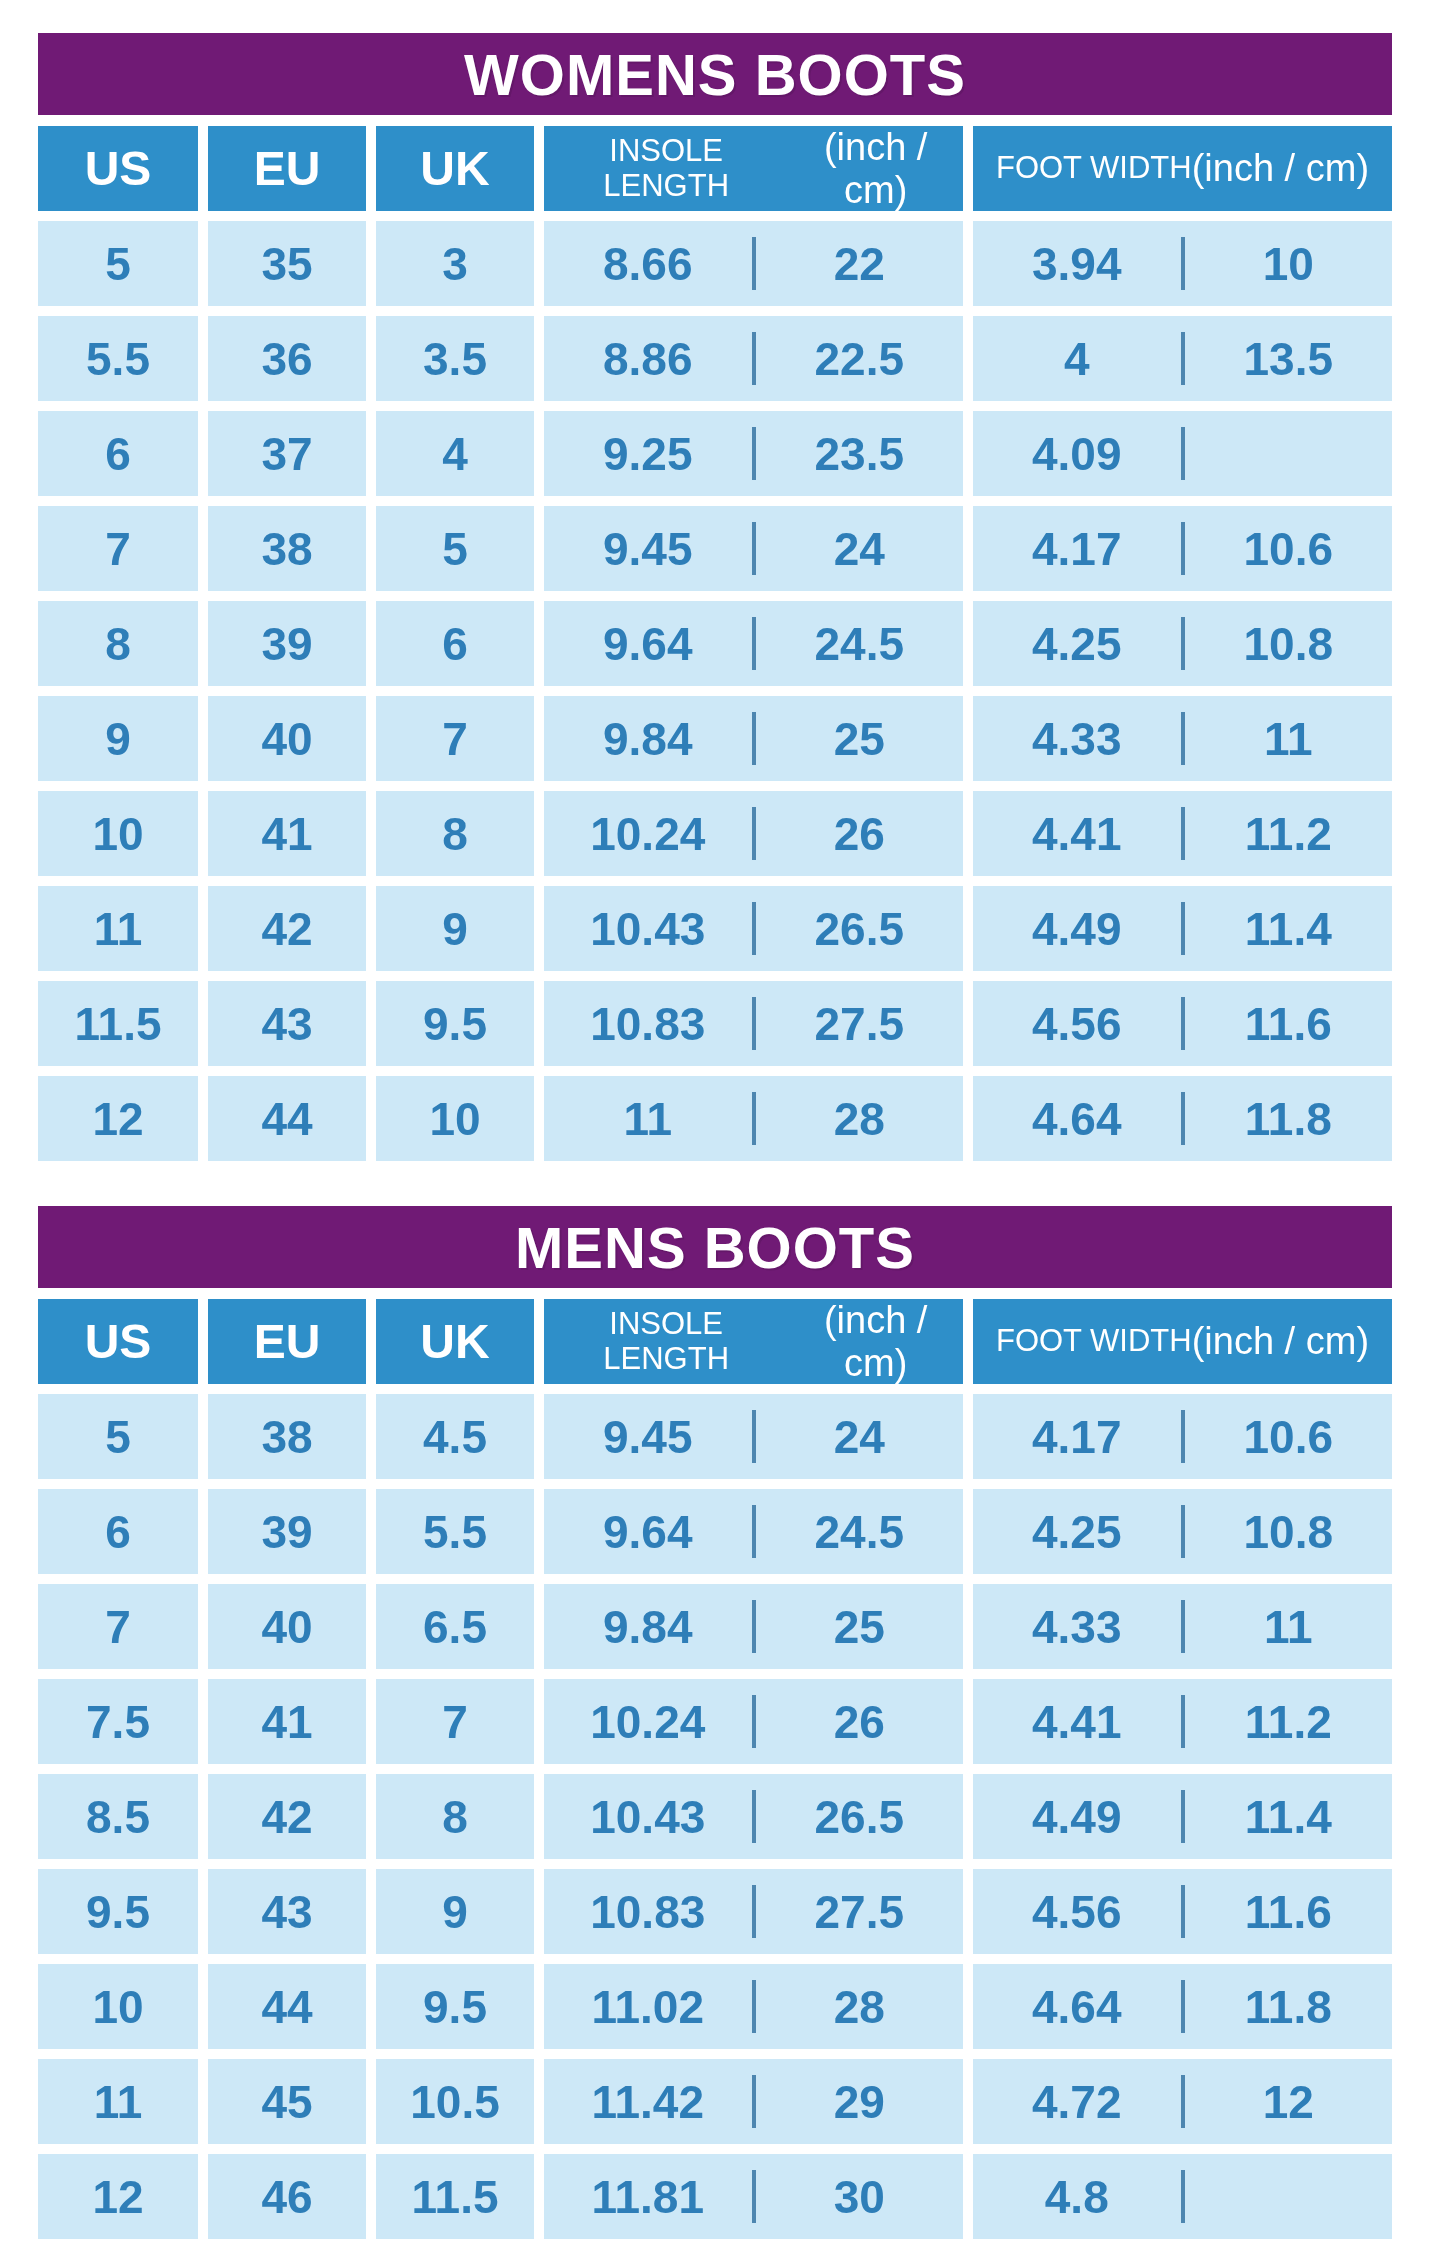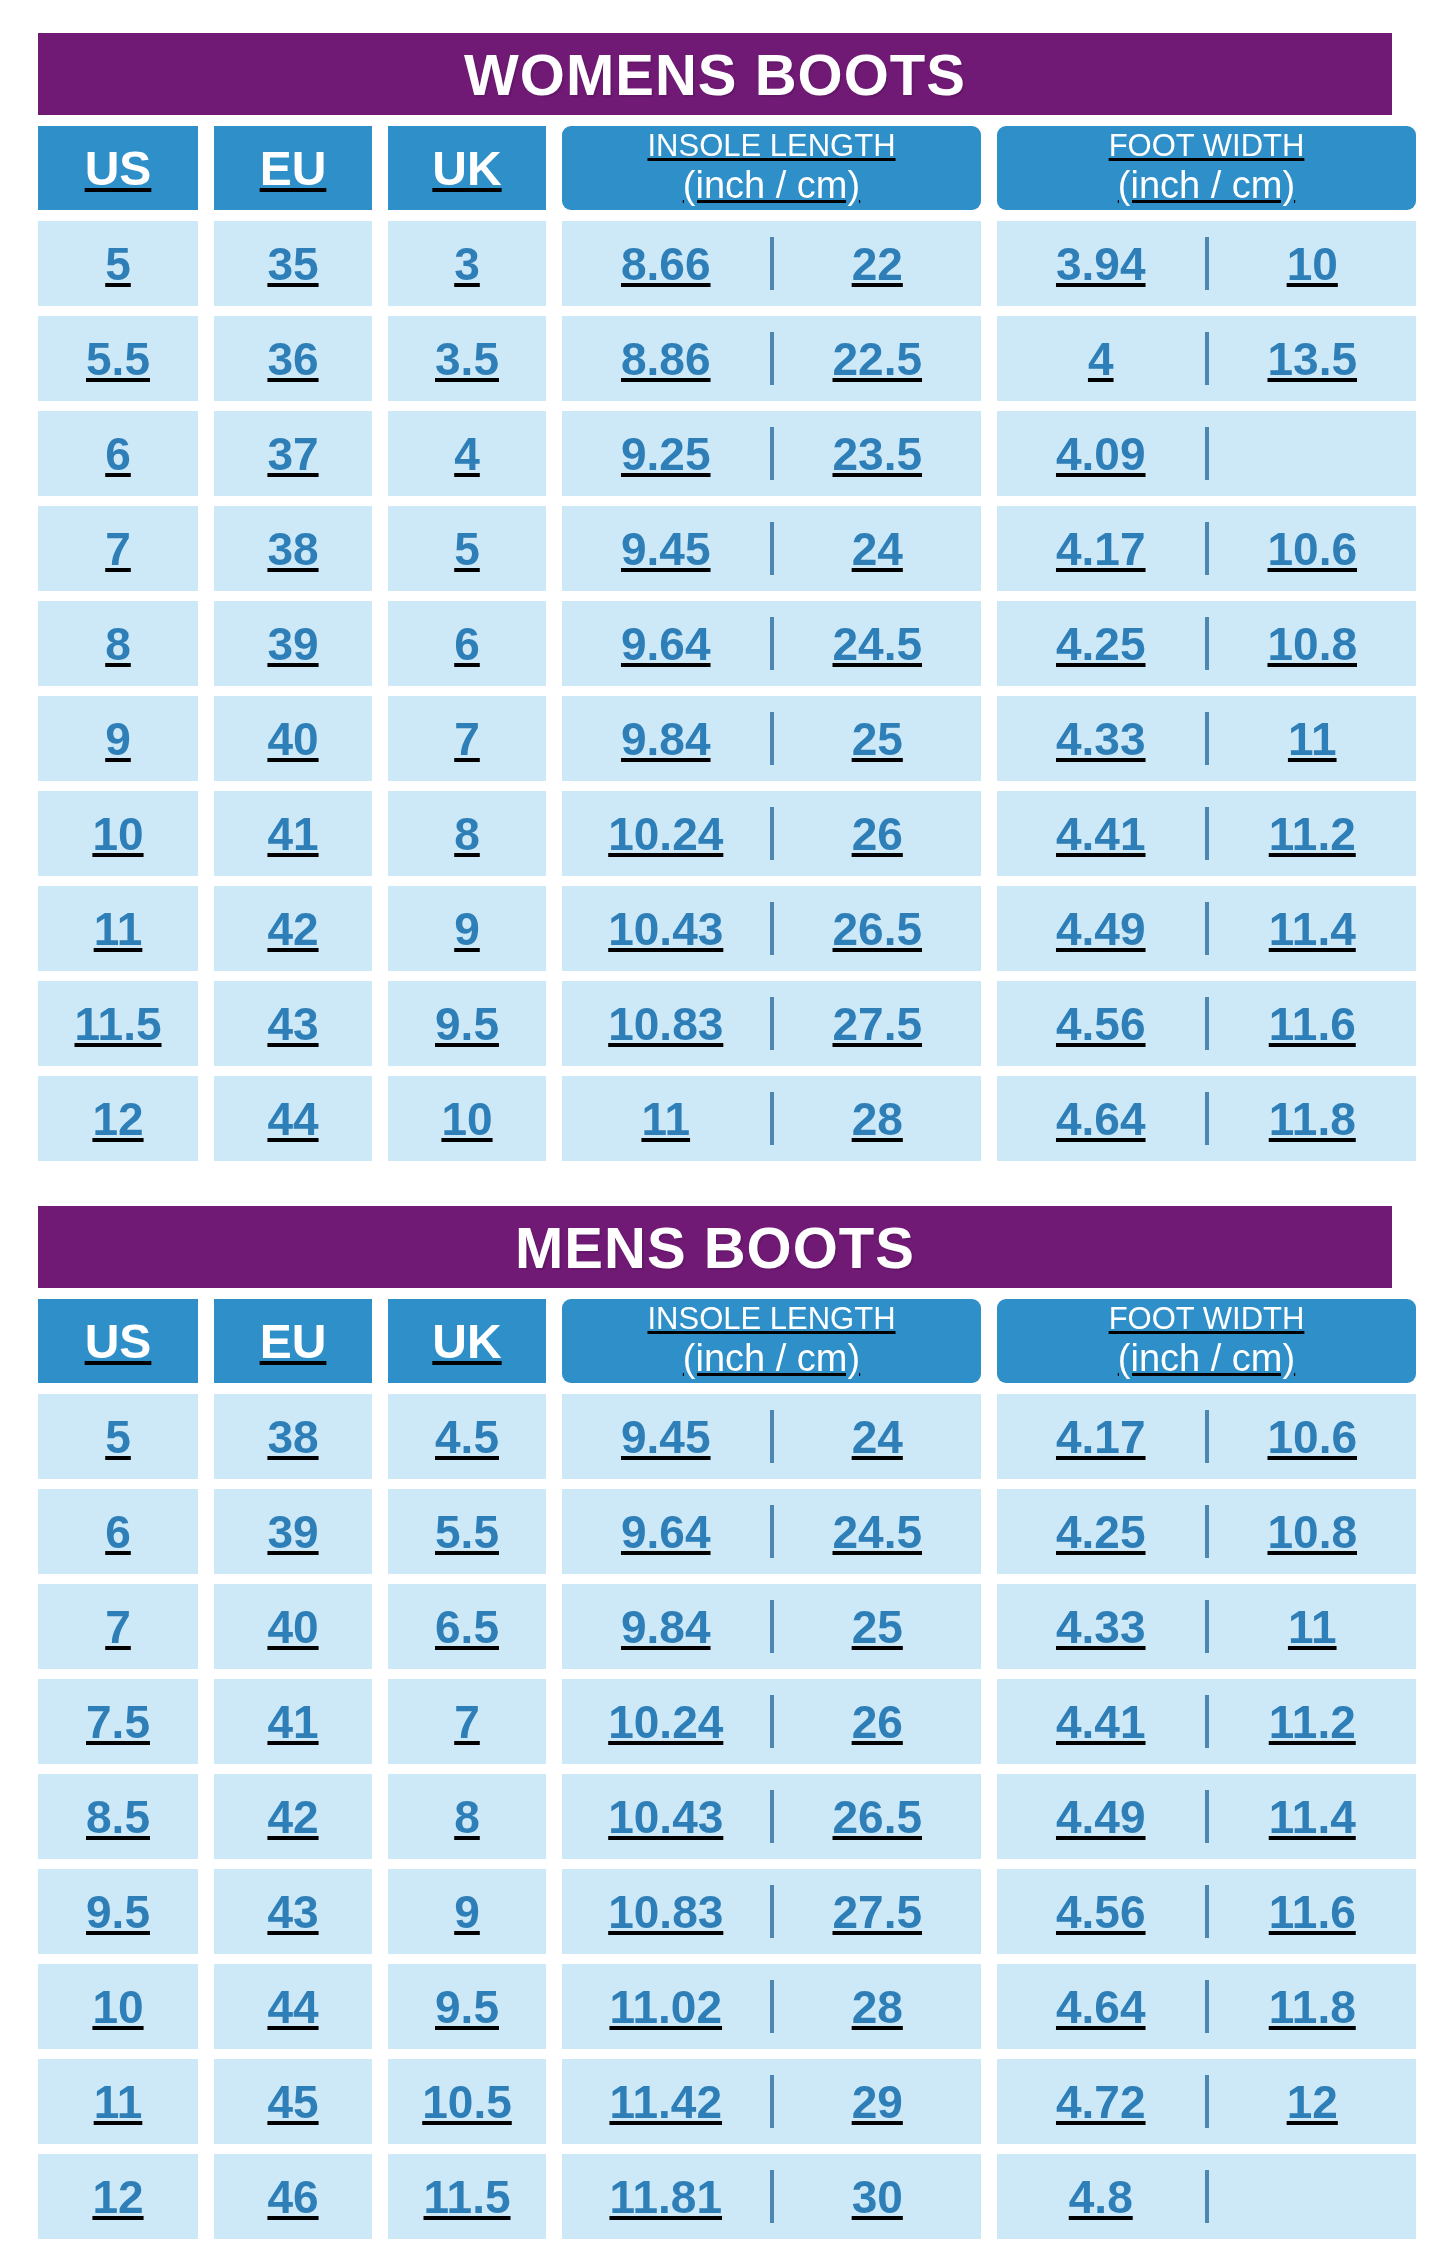--- a/index.html
+++ b/index.html
@@ -34,38 +34,37 @@
     color: #ffffff;
     font-size: 58px;
     font-weight: bold;
     letter-spacing: 1px;
     text-shadow: 2px 2px 0 rgba(0,0,0,0.10);
   }
 
   .grid-cols {
     display: grid;
     grid-template-columns: 160px 158px 158px 419px 419px;
-    column-gap: 16px;
-    text-decoration: underline;
+    column-gap: 10px;
   }
 
   .header-row {
     height: 84px;
     margin-bottom: 11px;
   }
   .hcell {
     background: #2e8fc9;
     color: #ffffff;
     display: flex;
     align-items: center;
     justify-content: center;
     text-align: center;
   }
   .hcell.single { font-size: 48px; font-weight: bold; }
-  .hcell.double { flex-direction: column; line-height: 1.12; border-radius: 9px; }
+  .hcell.double { line-height: 1.12; }
   .hcell.double .hline1 { font-size: 31px; font-weight: normal; }
   .hcell.double .hline2 { font-size: 38px; font-weight: normal; }
 
   .rows { display: flex; flex-direction: column; row-gap: 10px; }
   .row  { height: 85px; }
   .cell {
     background: #cde8f7;
     color: #2e7eb8;
     font-size: 46px;
     font-weight: bold;

